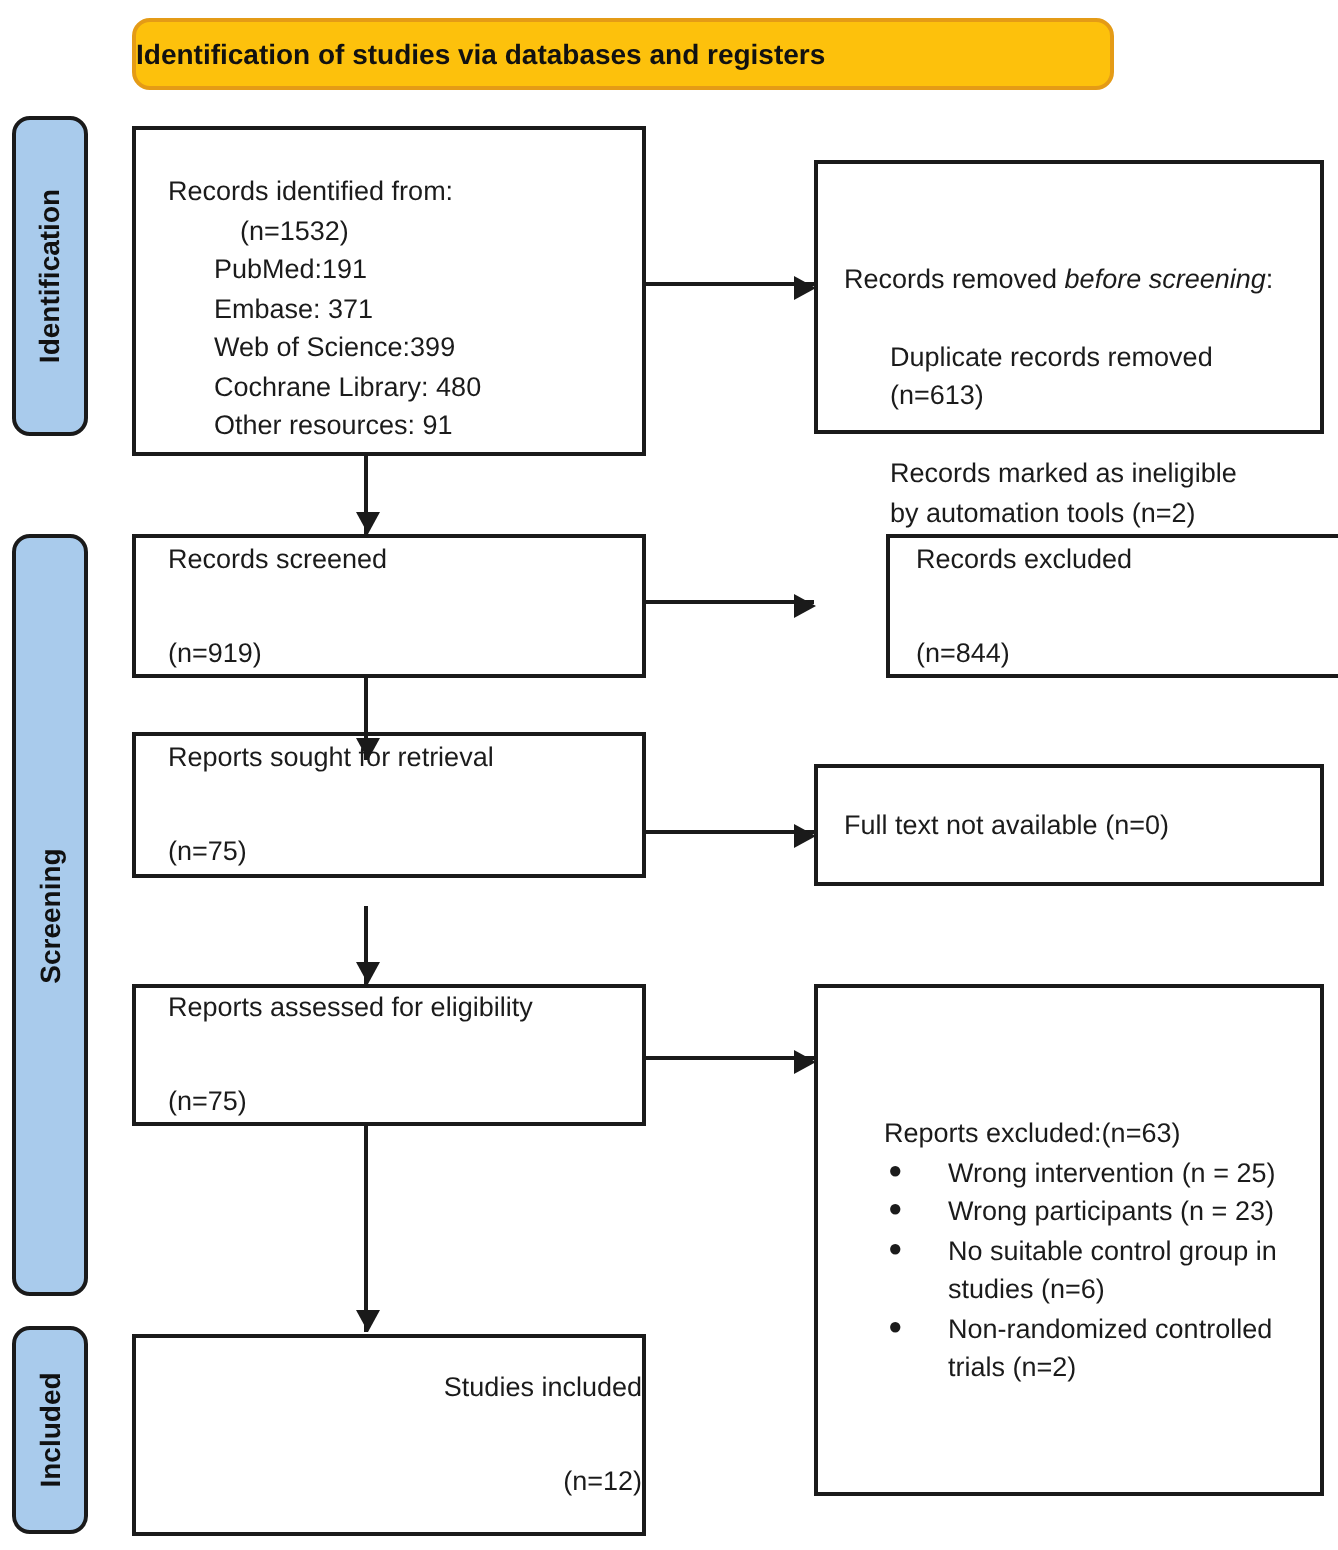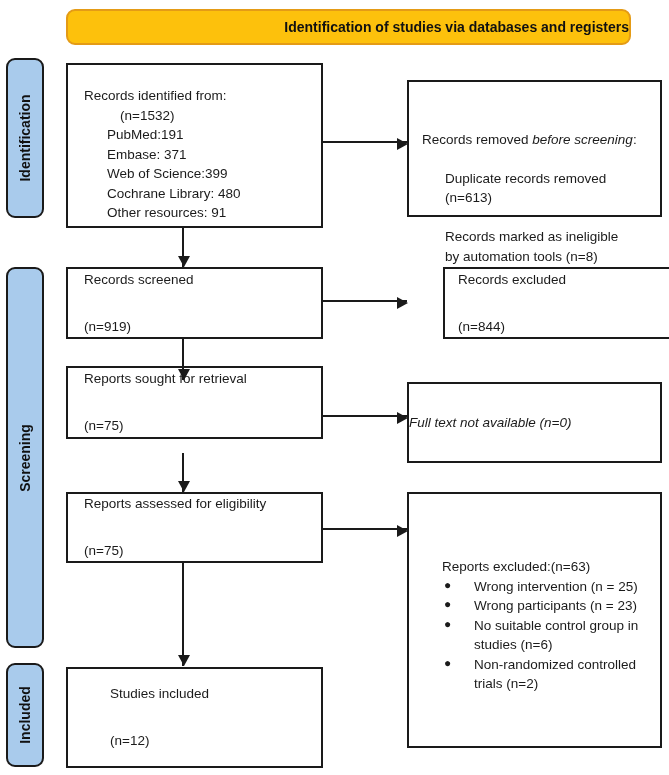--- a/index.html
+++ b/index.html
@@ -9,23 +9,23 @@
     --line:#1a1a1a;
   }
   html,body{margin:0;padding:0;background:#fff;}
   #canvas{
     position:relative;width:669px;height:775px;background:#ffffff;
     font-family:"Liberation Sans", sans-serif;color:#1b1b1b;overflow:hidden;
   }
   .abs{position:absolute;box-sizing:border-box;}
   
   .banner{
-    left:66px;top:9px;width:565px;height:36px;
+    left:66px;top:9px;width:491px;height:36px;
     background:var(--header-fill);border:2px solid var(--header-border);
-    border-radius:9px;display:flex;align-items:center;justify-content:flex-end;
+    border-radius:9px;display:flex;align-items:center;justify-content:flex-start;
     font-weight:bold;font-size:14px;color:#111;
   }
   
   .stage{
     left:6px;width:38px;background:var(--stage-fill);
     border:2px solid var(--line);border-radius:9px;
     display:flex;align-items:center;justify-content:center;
   }
   .stage span{
     transform:rotate(-90deg);white-space:nowrap;
@@ -39,21 +39,21 @@
   .col-l{left:66px;width:257px;}
   .col-r{left:407px;width:255px;}
   .vcenter{display:flex;flex-direction:column;justify-content:center;gap:27px;}
   .pad{padding-left:16px;padding-right:24px;}
   .indent-total{margin-left:36px;}
   .indent-src{margin-left:23px;}
   .preline{white-space:pre-line;}
   .sub-item{margin-left:23px;}
   .reason{position:relative;padding-left:32px;white-space:pre-line;}
   .reason::before{content:"\25CF";position:absolute;left:2px;top:0;font-size:12px;}
-  .center-text{text-align:left;padding-left:42px;}
+  .center-text{text-align:right;padding-left:42px;}
   
   .arrow-h{height:0;border-top:2px solid var(--line);}
   .arrow-h::after{
     content:"";position:absolute;right:-1px;top:-5px;width:0;height:0;
     border-top:6px solid transparent;border-bottom:6px solid transparent;
     border-left:11px solid var(--line);
   }
   .arrow-v{width:0;border-left:2px solid var(--line);}
   .arrow-v::after{
     content:"";position:absolute;bottom:0;left:-6px;width:0;height:0;
@@ -88,37 +88,37 @@
     <div class="indent-src">Web of Science:399</div>
     <div class="indent-src">Cochrane Library: 480</div>
     <div class="indent-src">Other resources: 91</div>
   </div>
 
   <div class="abs box col-r preline" style="top:80px;height:137px;padding:28px 8px 0 13px;">
     <div><span>Records removed </span><i>before screening</i><span>:</span></div>
     <div class="sub-item">Duplicate records removed
 (n=613)</div>
     <div class="sub-item">Records marked as ineligible
-by automation tools (n=8)</div>
+by automation tools (n=2)</div>
   </div>
 
   <div class="abs box col-l pad vcenter" style="top:267px;height:72px;">
     <div>Records screened</div>
     <div>(n=919)</div>
   </div>
   <div class="abs box col-r vcenter" style="top:267px;height:72px;padding-left:13px;margin-left:36px;">
     <div>Records excluded</div>
     <div>(n=844)</div>
   </div>
 
   <div class="abs box col-l pad vcenter" style="top:366px;height:73px;">
     <div>Reports sought for retrieval</div>
     <div>(n=75)</div>
   </div>
-  <div class="abs box col-r vcenter" style="top:382px;height:81px;font-style:italic;">
+  <div class="abs box col-r vcenter" style="top:382px;height:61px;padding-left:13px;">
     <div>Full text not available (n=0)</div>
   </div>
 
   <div class="abs box col-l pad vcenter" style="top:492px;height:71px;">
     <div>Reports assessed for eligibility</div>
     <div>(n=75)</div>
   </div>
   <div class="abs box col-r" style="top:492px;height:256px;padding:63px 6px 0 33px;">
     <div>Reports excluded:(n=63)</div>
     <div class="reason">Wrong intervention (n = 25)</div>

